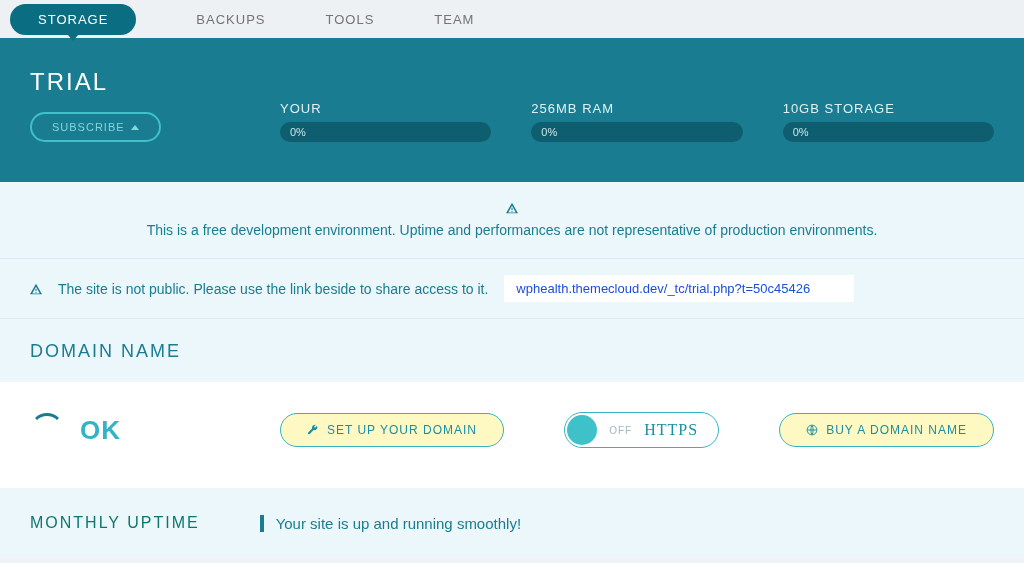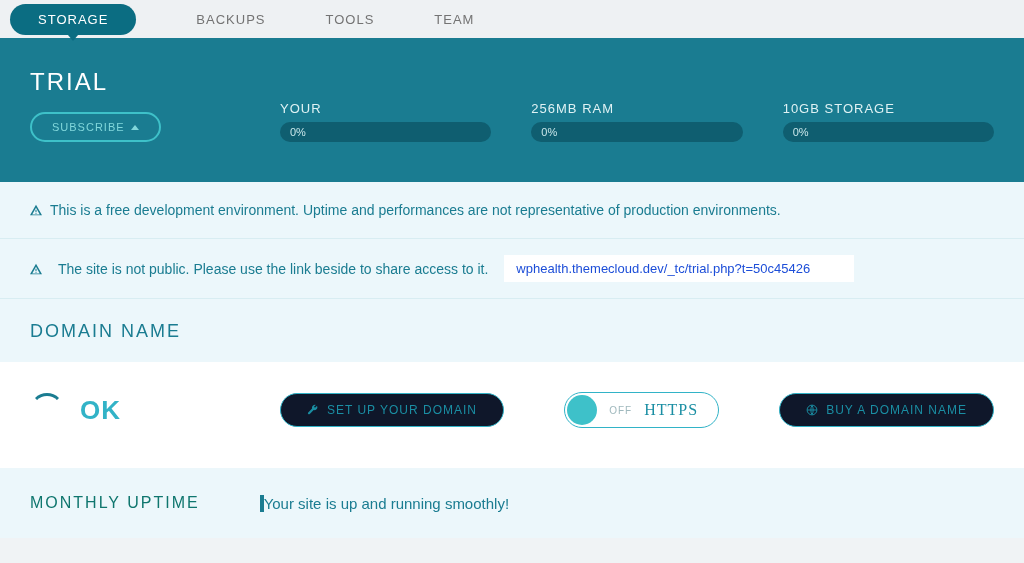--- a/index.html
+++ b/index.html
@@ -95,20 +95,21 @@
 }
 .content { background: #ecf7fb; }
 .alert {
   padding: 20px 30px;
   color: #1a7c91;
   font-size: 14px;
   display: flex;
   align-items: center;
   gap: 8px;
   border-bottom: 1px solid #d8edf2;
+  flex-direction: column;
 }
 .alert-row2 {
   padding: 16px 30px;
   display: flex;
   align-items: center;
   gap: 16px;
   color: #1a7c91;
   font-size: 14px;
   border-bottom: 1px solid #d8edf2;
 }
@@ -154,21 +155,21 @@
 .action-row {
   flex: 1;
   display: flex;
   align-items: center;
   justify-content: space-between;
   gap: 20px;
 }
 .pill-btn {
   border: 1px solid #32b3c7;
   color: #1a8ea3;
-  background: #0f172a;
+  background: #fef9c3;
   border-radius: 22px;
   padding: 9px 26px;
   font-size: 12px;
   letter-spacing: 1px;
   cursor: pointer;
   display: inline-flex;
   align-items: center;
   gap: 8px;
 }
 .toggle-pill {
@@ -204,20 +205,21 @@
 }
 .uptime-title {
   color: #0f766e;
   font-size: 16px;
   letter-spacing: 2px;
 }
 .uptime-msg {
   color: #1a7c91;
   font-size: 15px;
   border-left: 4px solid #1a7c91;
+  padding-left: 12px;
 }
 .icon-sm { width: 12px; height: 12px; }
 .chevron-up {
   display: inline-block;
   width: 0; height: 0;
   border-left: 4px solid transparent;
   border-right: 4px solid transparent;
   border-bottom: 5px solid #81d7db;
 }
 </style>

